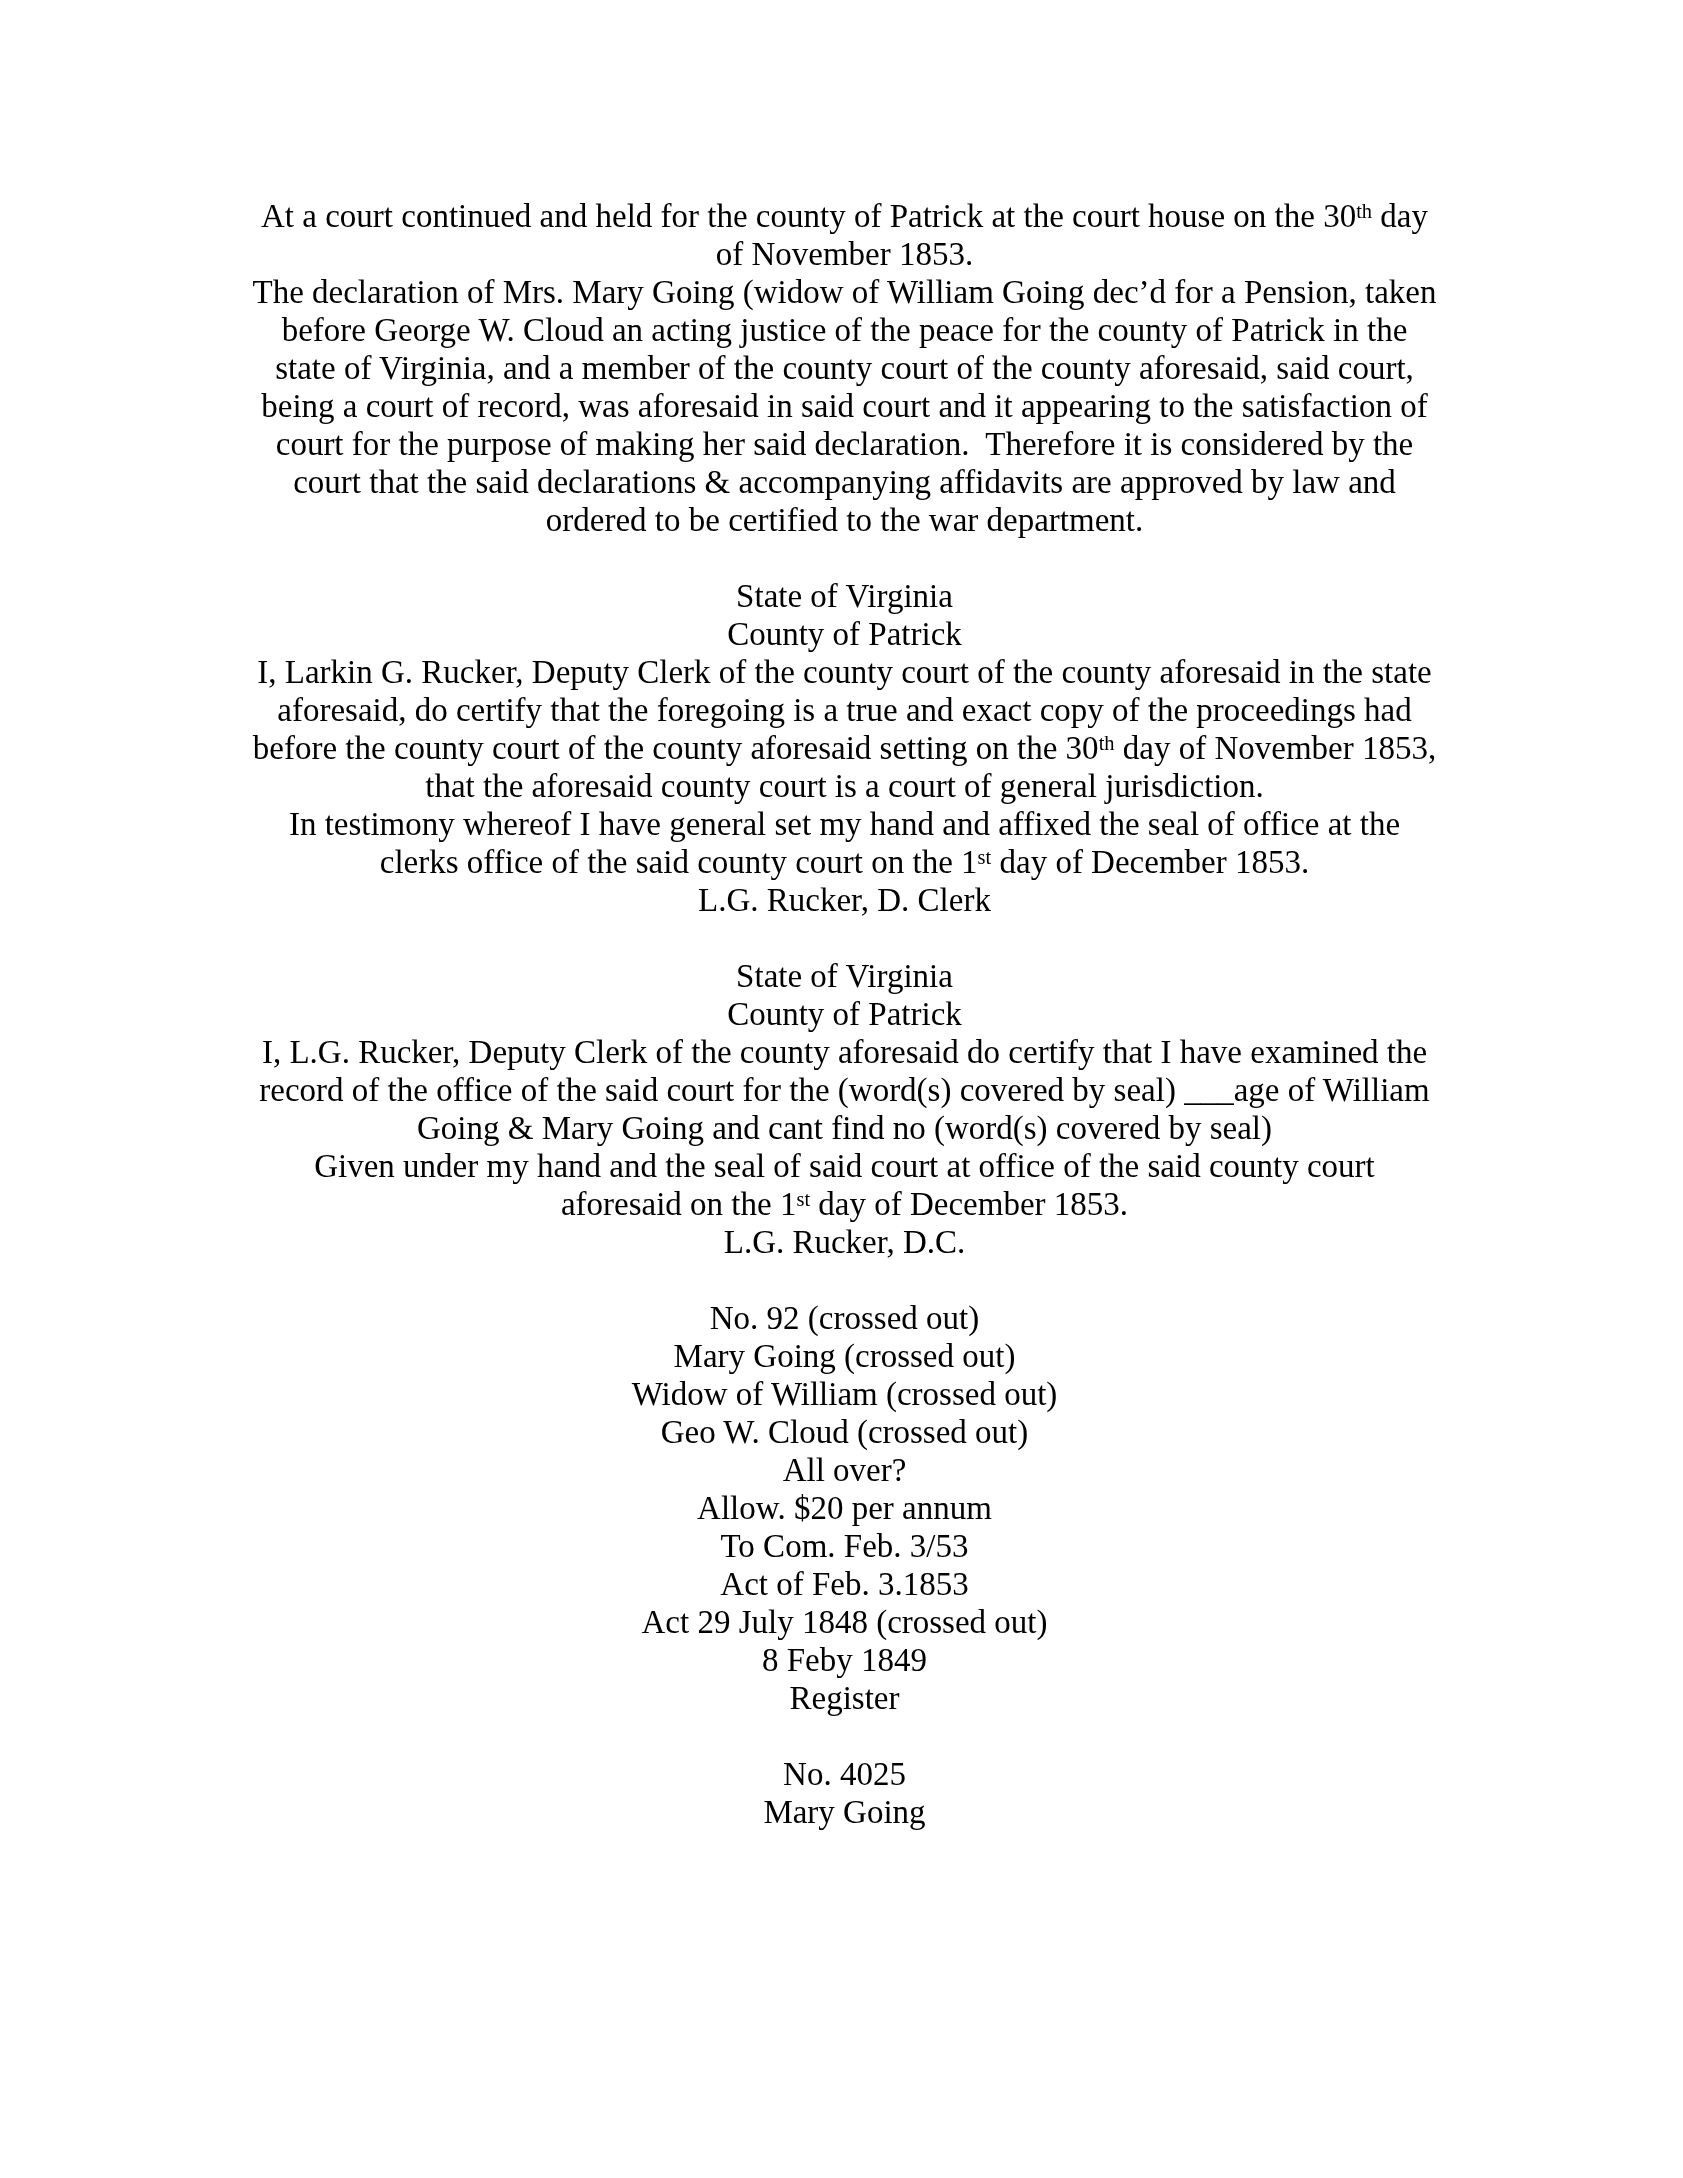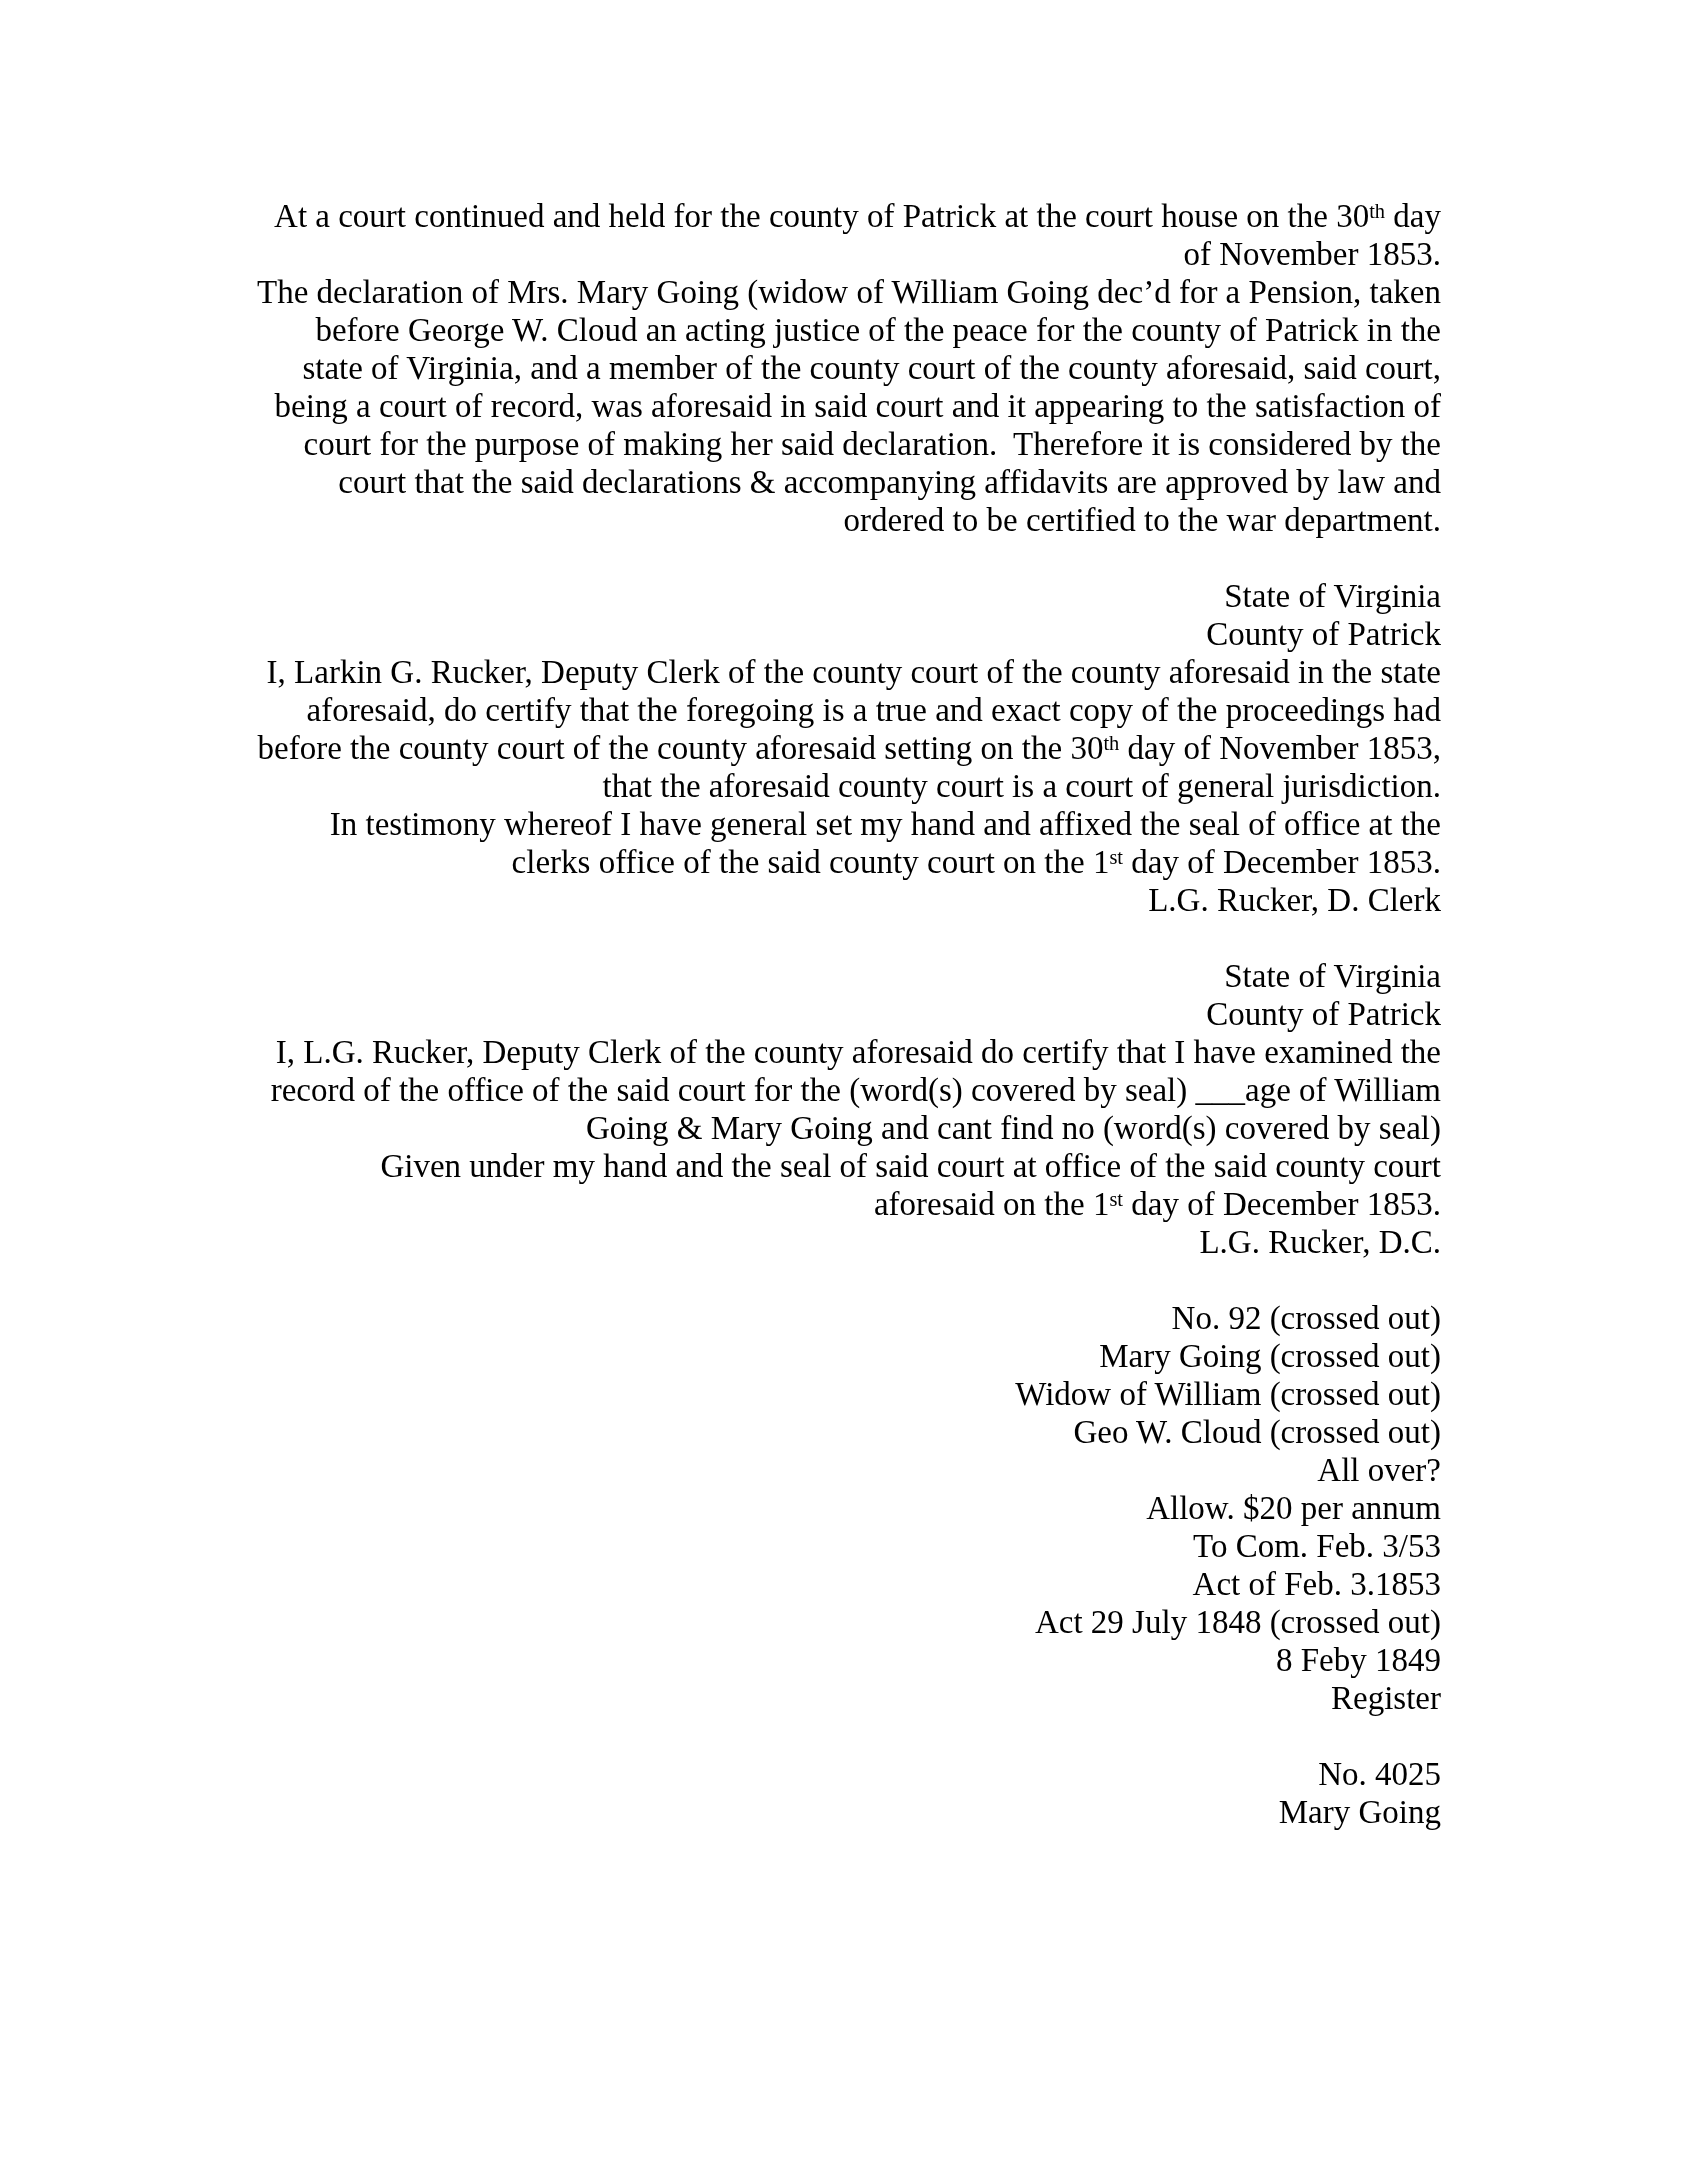--- a/index.html
+++ b/index.html
@@ -20,24 +20,24 @@
     top: 197px;
     width: 1193px;
     color: #000000;
     font-size: 33px;
     line-height: 38px;
     font-family: "Liberation Serif", "DejaVu Serif", serif;
   }
   .line {
     white-space: pre;        
     min-height: 38px;
-    text-align: right;
+    text-align: center;
   }
   .line.center {
-    text-align: right;
+    text-align: center;
   }
   sup {
     font-size: 0.62em;
     line-height: 0;
     position: relative;
     top: -0.45em;
     vertical-align: baseline;
   }
 </style>
 </head>

